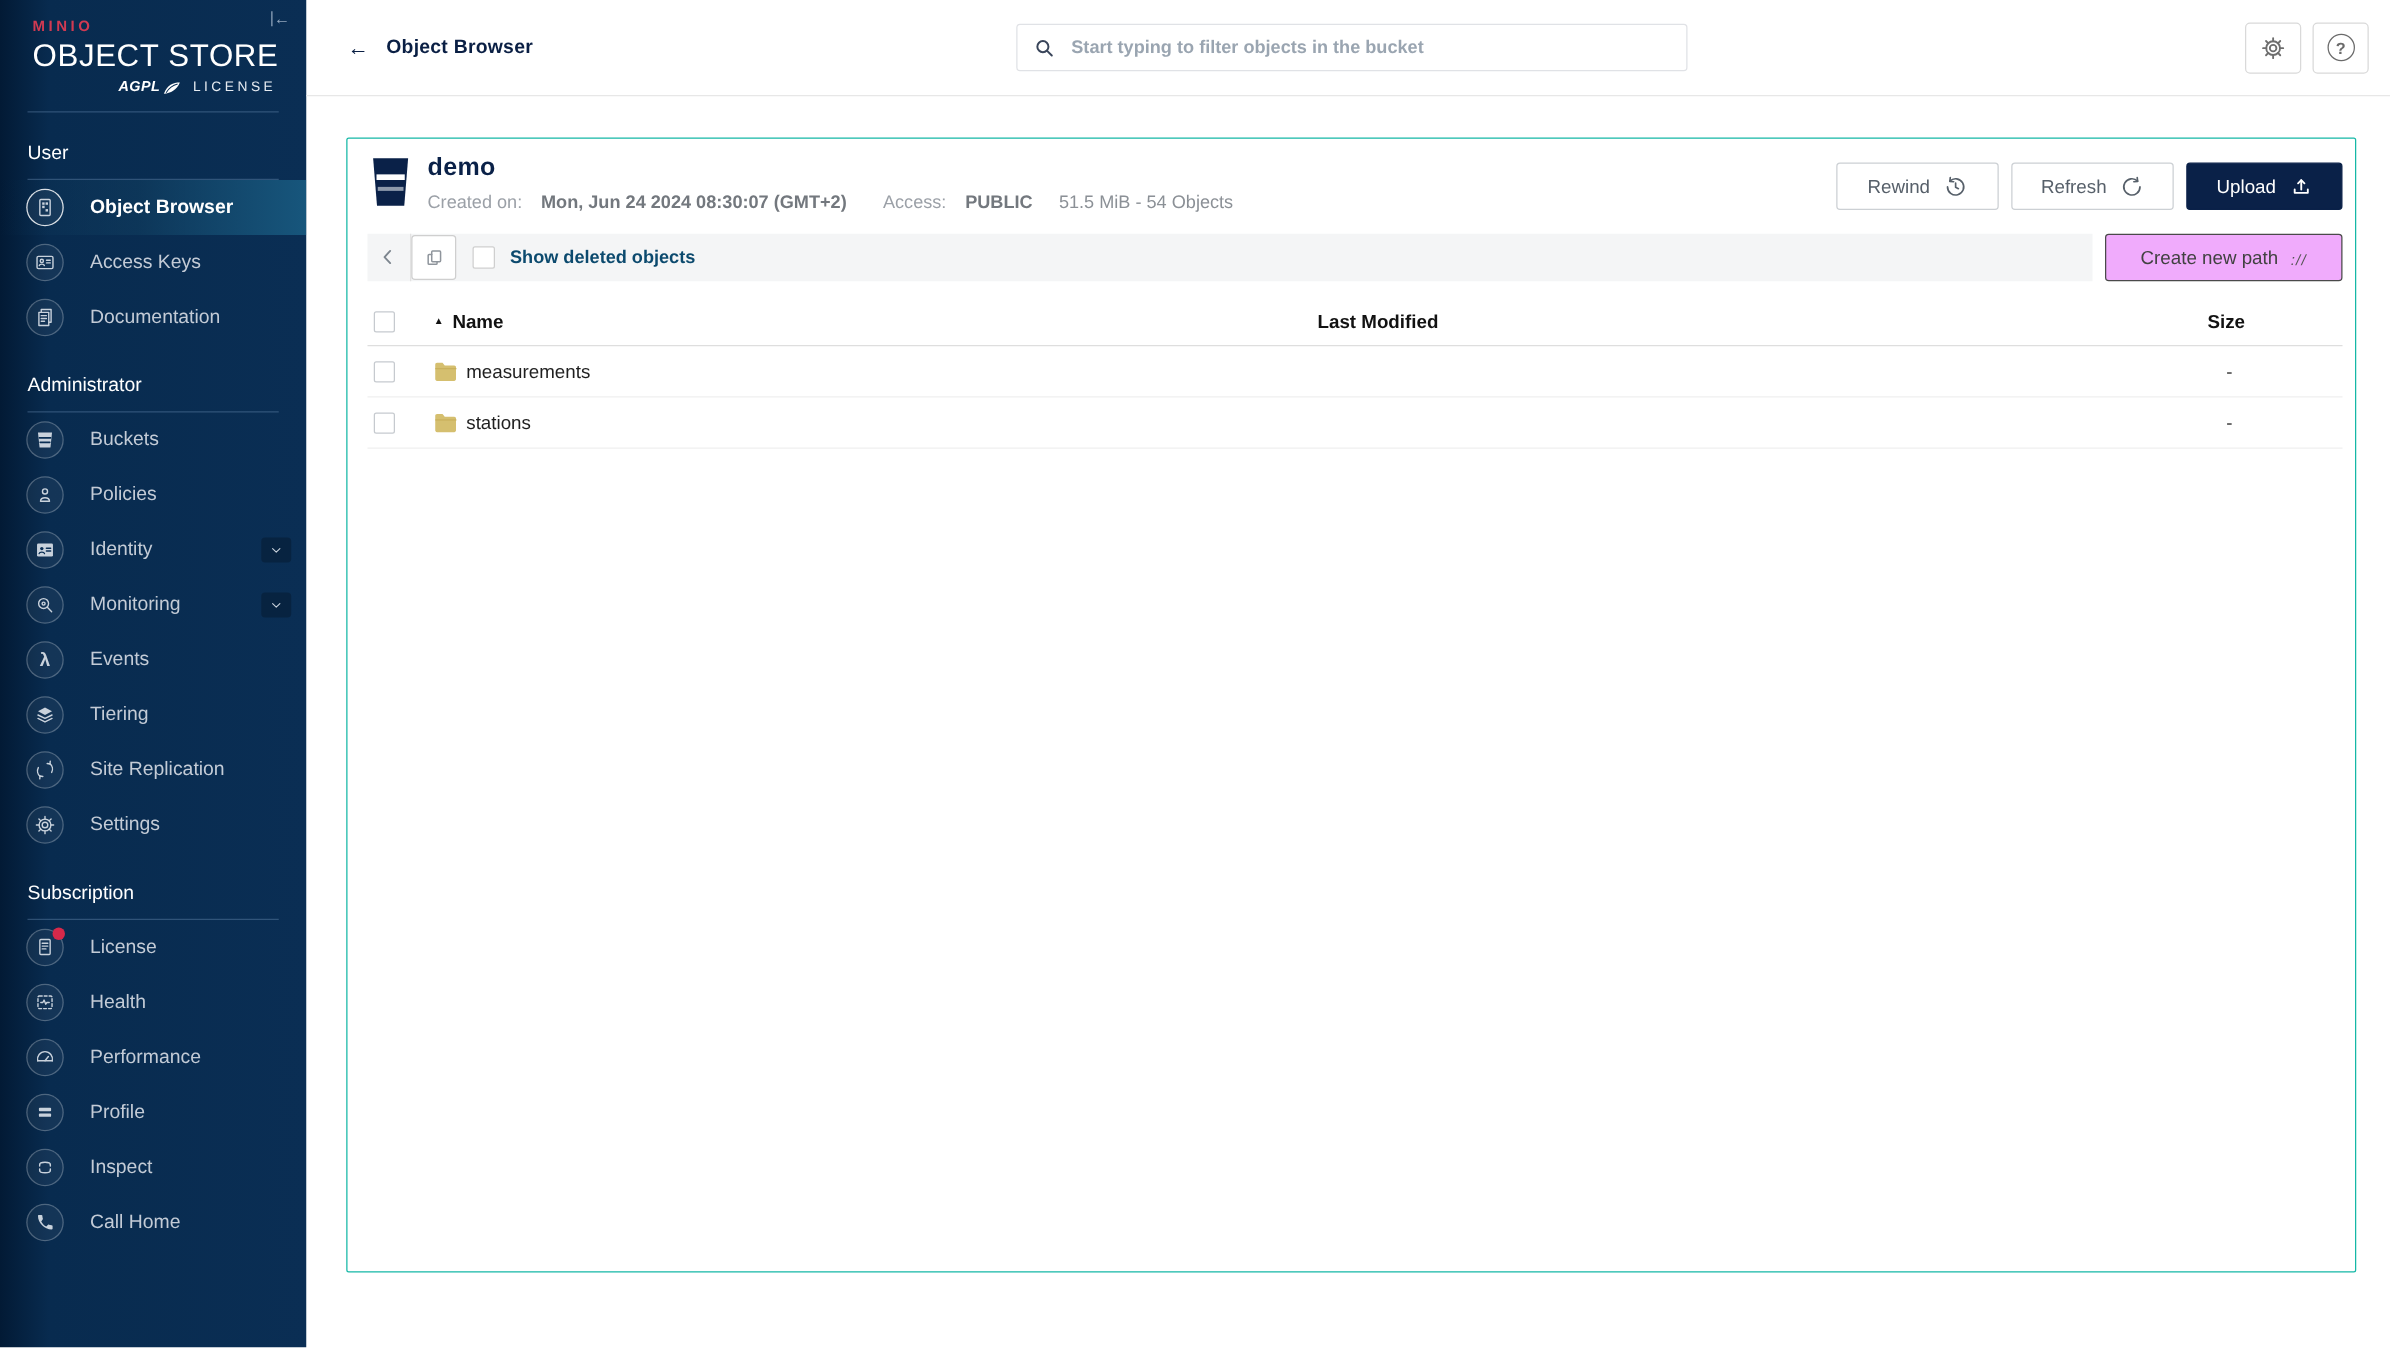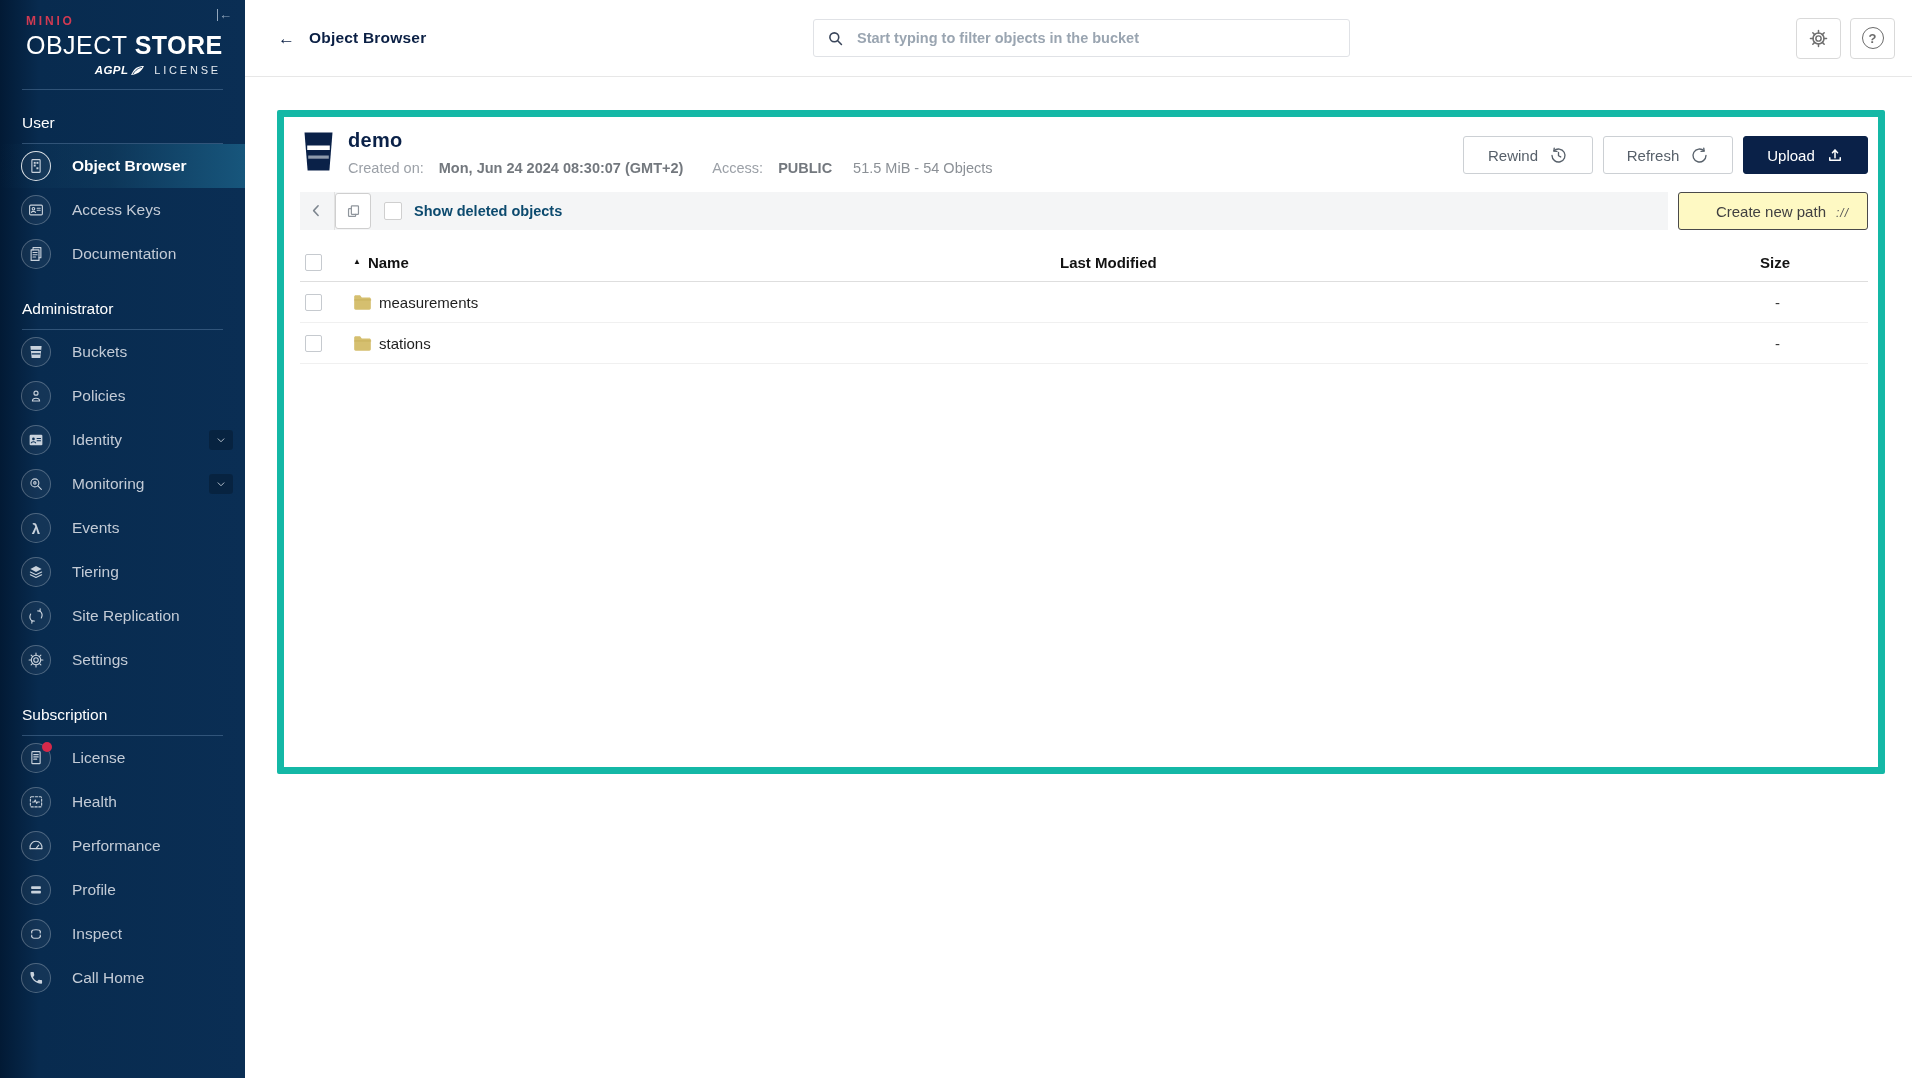--- a/index.html
+++ b/index.html
@@ -8,21 +8,21 @@
   
   .sidebar{position:relative;flex:0 0 245px;width:245px;height:1078px;
            background:linear-gradient(90deg,#021a35 0%,#082b4f 16%,#0a2e54 100%);color:#c3cbd6;overflow:hidden}
   .collapse{position:absolute;top:8px;right:13px;display:flex;align-items:center;color:#93a7bd;
             font-size:13px;cursor:pointer;line-height:1}
   .collapse .bar{display:inline-block;width:0;height:12px;border-left:1.5px solid #93a7bd;margin-right:1px}
   .logo{padding:14px 22px 0 26px}
   .brand{color:#d13a52;font-weight:bold;font-size:12px;letter-spacing:2.8px}
   .product{color:#fff;font-size:25px;letter-spacing:.5px;margin-top:3px;white-space:nowrap}
   .product .b{font-weight:400}
-  .product .l{font-weight:700;margin-left:7px}
+  .product .l{font-weight:400;margin-left:7px}
   .badgerow{display:flex;justify-content:flex-end;align-items:center;margin-top:4px;padding-right:2px;gap:9px}
   .agpl{font-style:italic;font-weight:800;font-size:11.5px;color:#fff;letter-spacing:.4px;display:flex;align-items:center;gap:2px}
   .licensetxt{color:#e6ebf1;font-size:11px;letter-spacing:2.8px;font-weight:300}
   .side-rule{border:0;border-top:1px solid rgba(122,158,196,.35);margin:13px 22px 0 22px}
   .section-title{color:#fff;font-size:15.5px;font-weight:400;padding:24px 22px 11px}
   .section-rule{border:0;border-top:1px solid rgba(122,158,196,.35);margin:0 22px}
   .s-item{height:44px;display:flex;align-items:center;gap:21px;padding:0 12px 0 21px;cursor:pointer}
   .s-item.active{background:linear-gradient(90deg,rgba(10,46,84,0) 0%,rgba(18,66,99,.45) 45%,#17567c 100%)}
   .circ{position:relative;width:28px;height:28px;flex:0 0 28px;border-radius:50%;
         border:1px solid rgba(255,255,255,.25);background:rgba(255,255,255,.05);
@@ -47,21 +47,21 @@
           border:1px solid #e0e2e6;border-radius:3px;background:#fff;display:flex;align-items:center;
           padding:0 12px;gap:10px}
   .search input{border:0;outline:0;flex:1;font:600 14.5px "Liberation Sans",sans-serif;color:#333;background:transparent}
   .search input::placeholder{color:#9aa5b1}
   .topactions{margin-left:auto;display:flex;gap:9px}
   .iconbtn{width:43px;height:39px;border:1px solid #d9d9d9;border-radius:4px;background:#fff;
            display:flex;align-items:center;justify-content:center;cursor:pointer}
   .qmark{width:20px;height:20px;border:1.7px solid #6b6b6b;border-radius:50%;color:#6b6b6b;
          font-weight:bold;font-size:13px;display:flex;align-items:center;justify-content:center}
   
-  .card{margin:33px 27px 0 32px;height:664px;box-sizing:border-box;border:7px solid #14b8a6;
+  .card{margin:33px 27px 0 32px;height:908px;box-sizing:border-box;border:1px solid #14b8a6;
         border-radius:2px;padding:12px 10px 16px 16px;display:flex;flex-direction:column;background:#fff}
   .bucket-head{display:flex;align-items:flex-start;margin-bottom:14px}
   .bucket-ico{margin:2px 13px 0 2px;flex:0 0 auto}
   .bucket-title{font-size:20px;font-weight:bold;color:#0a2148;letter-spacing:.3px}
   .bucket-meta{display:flex;align-items:center;gap:15px;margin-top:8px;font-size:14.5px;white-space:nowrap}
   .m-label{color:#9ba0a7}
   .m-strong{color:#73787e;font-weight:bold}
   .m-plain{color:#8b9096}
   .head-actions{margin-left:auto;display:flex;gap:10px;align-items:center;margin-top:7px}
   .btn-outline{height:38px;min-width:130px;box-sizing:border-box;border:1px solid #ccd0d4;border-radius:3px;
@@ -75,21 +75,21 @@
   .crumbbar{flex:1;height:38px;background:#f4f5f6;display:flex;align-items:center;min-width:0}
   .crumb-back{width:34px;align-self:stretch;display:flex;align-items:center;justify-content:center;
               border-right:1px solid #e2e2e2;cursor:pointer}
   .crumb-text{margin-left:26px;color:#8d939b;font-weight:bold;font-size:14.5px;flex:1;cursor:pointer}
   .copybtn{width:36px;height:36px;box-sizing:border-box;border:1px solid #cfcfcf;border-radius:3px;background:#fff;
            display:flex;align-items:center;justify-content:center;margin-right:13px;cursor:pointer;flex:0 0 36px}
   .showdel{display:flex;align-items:center;gap:12px;margin-right:20px;cursor:pointer}
   .cb{width:18px;height:18px;box-sizing:border-box;border:1px solid #cfcfcf;border-radius:2px;background:#fff}
   .showdel-label{color:#0c4a6e;font-weight:bold;font-size:14.5px;white-space:nowrap}
   .createpath{height:38px;min-width:190px;box-sizing:border-box;border:1px solid #4a4a4a;border-radius:3px;
-              background:#fef9c3;color:#414141;font-size:15px;display:flex;align-items:center;justify-content:flex-end;
+              background:#f0abfc;color:#414141;font-size:15px;display:flex;align-items:center;justify-content:center;
               gap:10px;padding:0 18px;cursor:pointer}
   .cp-glyph{font-size:12px;color:#555;font-style:italic;letter-spacing:1px;margin-top:3px}
   
   .tbl{margin-top:13px}
   .trow{display:grid;grid-template-columns:44px 716px 1fr 108px;align-items:center;height:40px;
         border-bottom:1px solid #f0f0f0}
   .trow.thead{height:38px;border-bottom:1px solid #dedede;font-weight:bold;color:#121212;font-size:15px}
   .cb-cell{padding-left:5px;display:flex;align-items:center}
   .cb-sm{width:17px;height:17px;box-sizing:border-box;border:1px solid #c6cacf;border-radius:2px;background:#fff;cursor:pointer}
   .namehead{display:flex;align-items:center;gap:7px;padding-left:9px;cursor:pointer}

